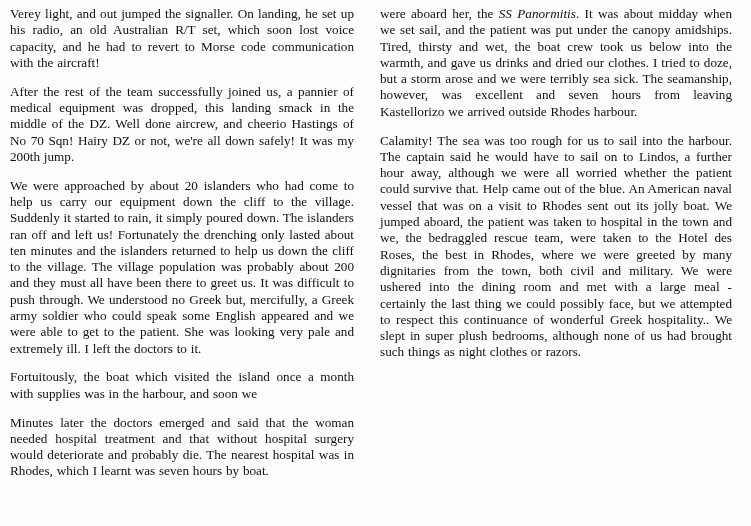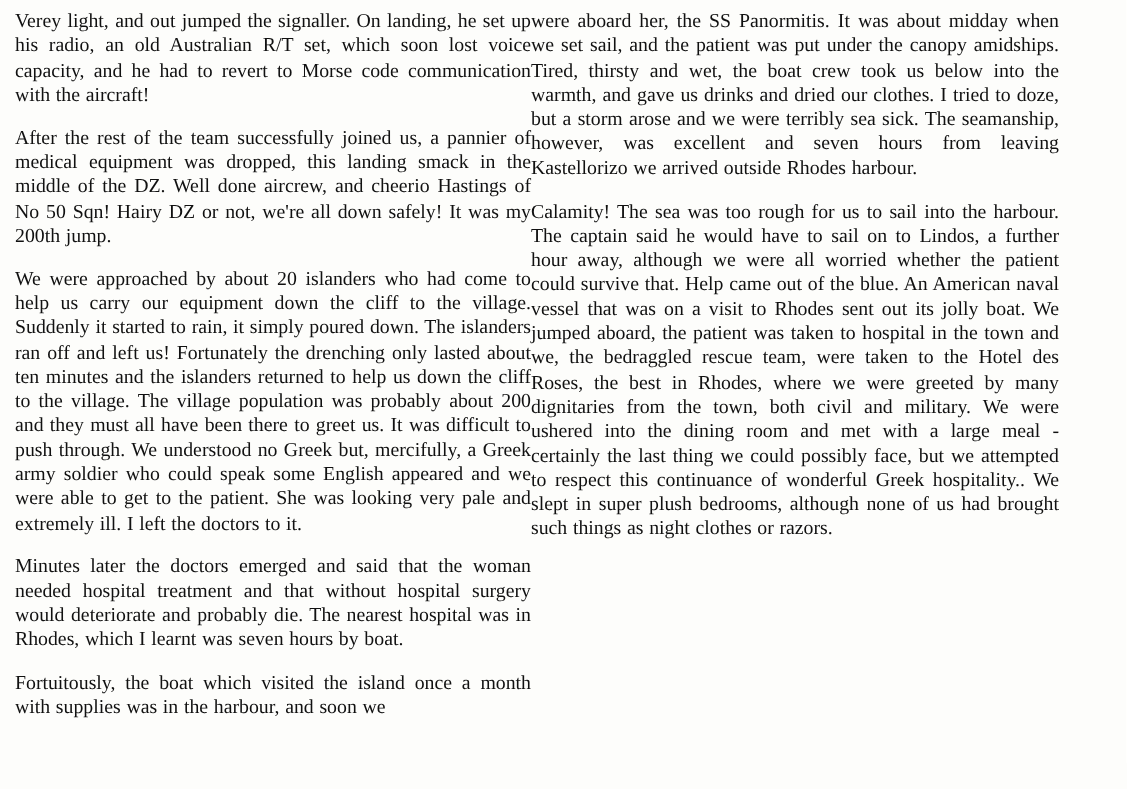--- a/index.html
+++ b/index.html
@@ -18,20 +18,21 @@
     position: relative;
     width: 751px;
     height: 526px;
     box-sizing: border-box;
     padding: 6px 10px 0 10px;
     background: #fdfdfb;
   }
   .columns {
     display: flex;
     flex-direction: row;
+    gap: 26px;
     height: 100%;
   }
   .column {
     width: 344px;
     flex: 0 0 344px;
   }
   .column.right {
     width: 352px;
     flex: 0 0 352px;
   }
@@ -41,34 +42,35 @@
     line-height: 16.3px;
     text-align: justify;
     text-justify: inter-word;
     word-spacing: 0.5px;
     hyphens: none;
   }
   p.para:last-child {
     margin-bottom: 0;
   }
   .italic {
+    font-style: italic;
   }
 </style>
 </head>
 <body>
 
 <div class="page">
   <div class="columns">
 
     <div class="column left">
       <p class="para">Verey light, and out jumped the signaller.  On landing, he set up his radio, an old Australian R/T set, which soon lost voice capacity, and he had to revert to Morse code communication with the aircraft!</p>
-      <p class="para">After the rest of the team successfully joined us, a pannier of medical equipment was dropped, this landing smack in the middle of the DZ.  Well done aircrew, and cheerio Hastings of No 50 Sqn!  Hairy DZ or not, we're all down safely!  It was my 200th jump.</p>
+      <p class="para">After the rest of the team successfully joined us, a pannier of medical equipment was dropped, this landing smack in the middle of the DZ.  Well done aircrew, and cheerio Hastings of No 70 Sqn!  Hairy DZ or not, we're all down safely!  It was my 200th jump.</p>
       <p class="para">We were approached by about 20 islanders who had come to help us carry our equipment down the cliff to the village.  Suddenly it started to rain, it simply poured down.  The islanders ran off and left us!  Fortunately the drenching only lasted about ten minutes and the islanders returned to help us down the cliff to the village.  The village population was probably about 200 and they must all have been there to greet us.  It was difficult to push through.  We understood no Greek but, mercifully, a Greek army soldier who could speak some English appeared and we were able to get to the patient.  She was looking very pale and extremely ill.  I left the doctors to it.</p>
+      <p class="para">Fortuitously, the boat which visited the island once a month with supplies was in the harbour, and soon we</p>
       <p class="para">Minutes later the doctors emerged and said that the woman needed hospital treatment and that without hospital surgery would deteriorate and probably die.  The nearest hospital was in Rhodes, which I learnt was seven hours by boat.</p>
-      <p class="para">Fortuitously, the boat which visited the island once a month with supplies was in the harbour, and soon we</p>
     </div>
 
     <div class="column right">
       <p class="para">were aboard her, the <span class="italic">SS Panormitis</span>.  It was about midday when we set sail, and the patient was put under the canopy amidships.  Tired, thirsty and wet, the boat crew took us below into the warmth, and gave us drinks and dried our clothes.  I tried to doze, but a storm arose and we were terribly sea sick.  The seamanship, however, was excellent and seven hours from leaving Kastellorizo we arrived outside Rhodes harbour.</p>
       <p class="para">Calamity!  The sea was too rough for us to sail into the harbour.  The captain said he would have to sail on to Lindos, a further hour away, although we were all worried whether the patient could survive that.  Help came out of the blue.  An American naval vessel that was on a visit to Rhodes sent out its jolly boat.  We jumped aboard, the patient was taken to hospital in the town and we, the bedraggled rescue team, were taken to the Hotel des Roses, the best in Rhodes, where we were greeted by many dignitaries from the town, both civil and military.  We were ushered into the dining room and met with a large meal - certainly the last thing we could possibly face, but we attempted to respect this continuance of wonderful Greek hospitality..  We slept in super plush bedrooms, although none of us had brought such things as night clothes or razors.</p>
     </div>
 
   </div>
 </div>
 

